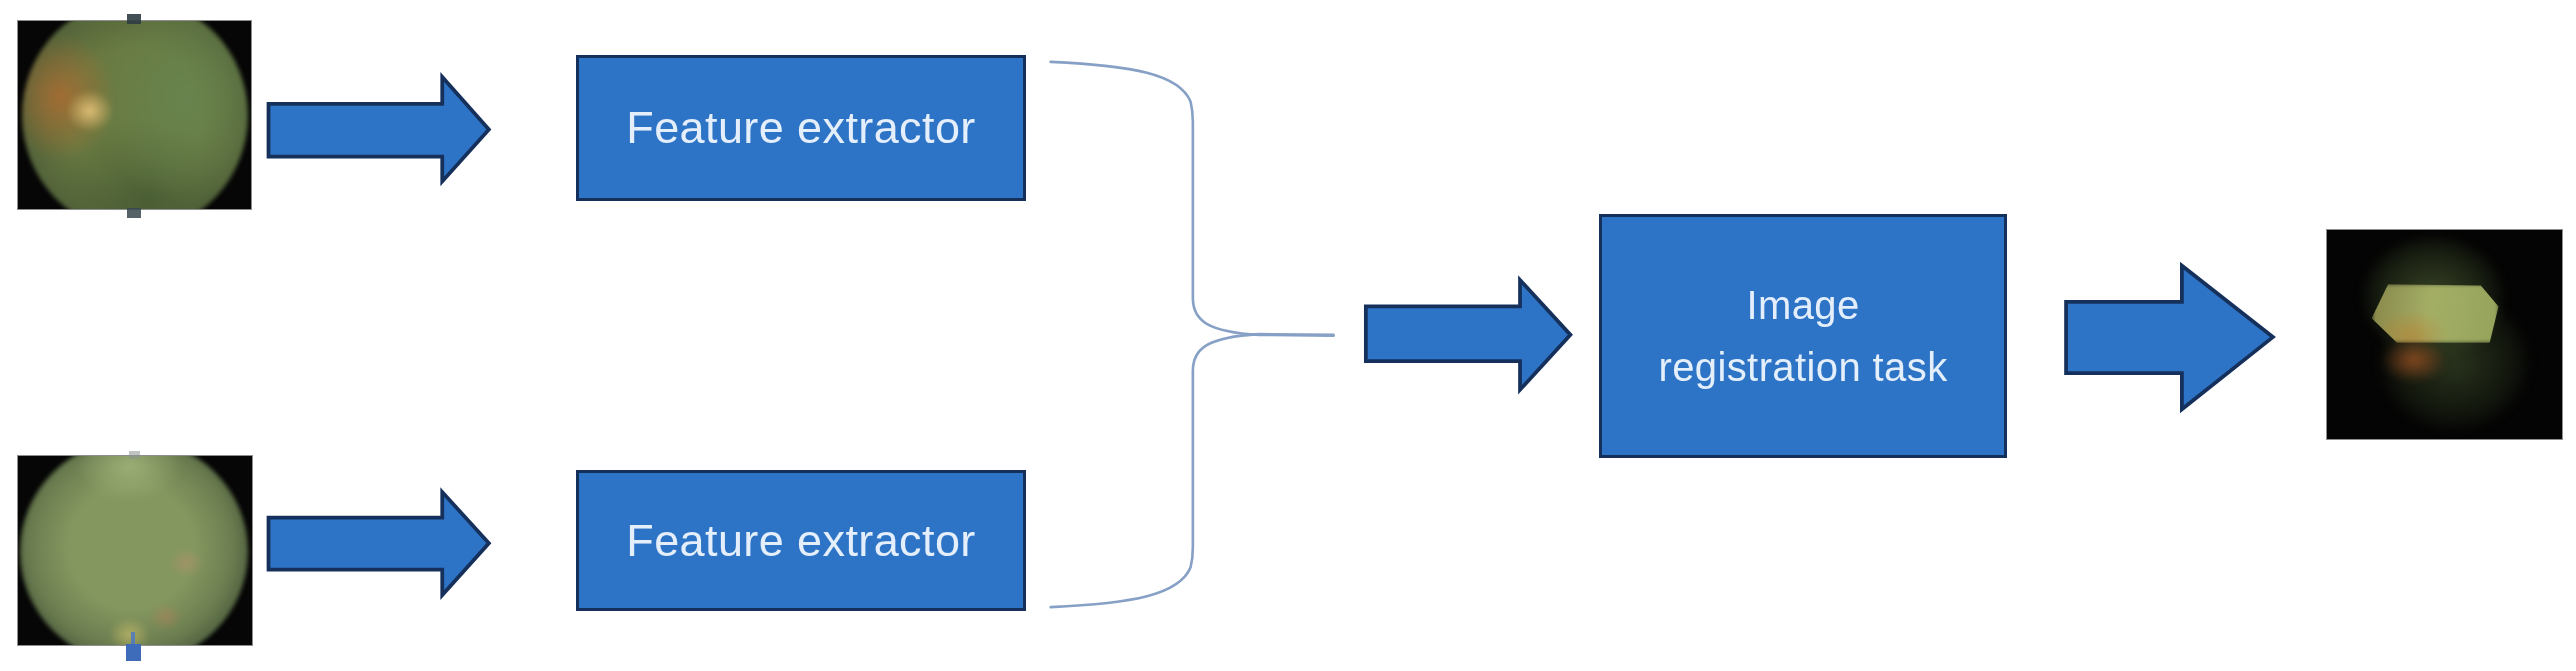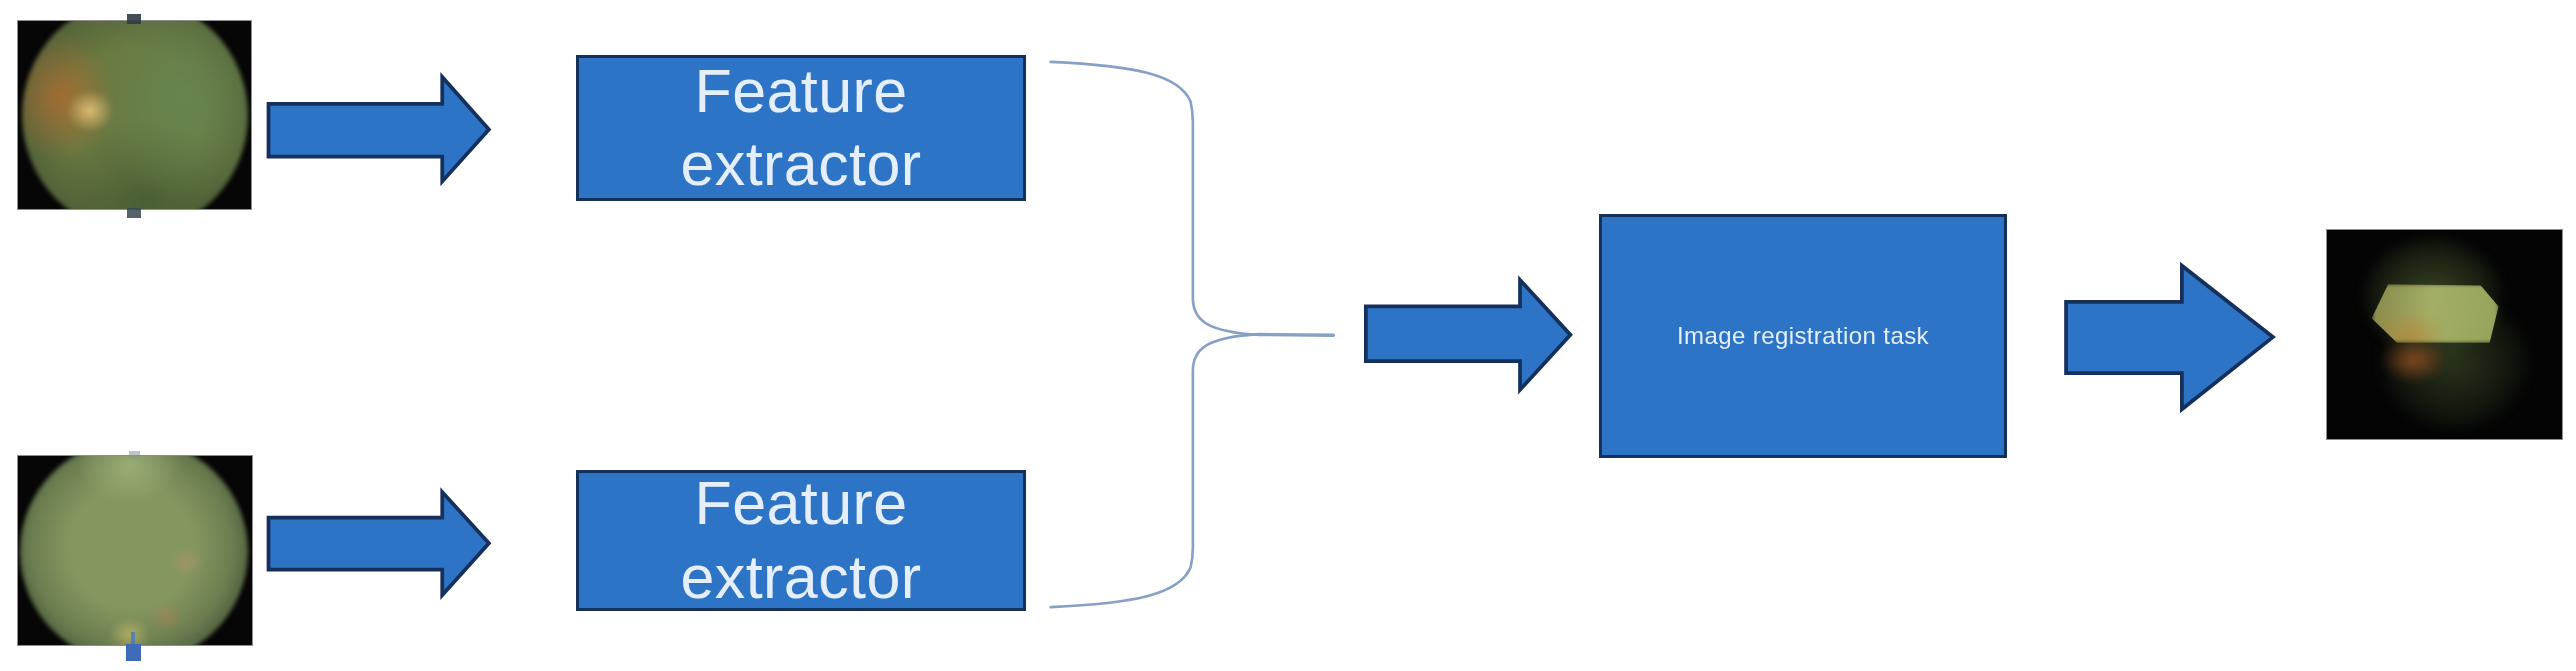--- a/index.html
+++ b/index.html
@@ -24,22 +24,22 @@
   
   .node-box{
     position:absolute;
     background:var(--accent-blue);
     border:3.8px solid var(--accent-border);
     box-sizing:border-box;
     display:flex;align-items:center;justify-content:center;
     text-align:center;
     color:var(--label-text);
   }
-  .node-box .node-label{font-size:61px;line-height:1.2;letter-spacing:0.4px;}
-  #node-irt .node-label{font-size:24px;line-height:1.56;width:301px;}
+  .node-box .node-label{font-size:45px;line-height:1.2;letter-spacing:0.4px;}
+  #node-irt .node-label{font-size:40px;line-height:1.56;width:301px;}
   
   .photo{
     position:absolute;
     background:#060606;
     border:1.5px solid #8e8e8e;
     box-sizing:border-box;
     overflow:hidden;
   }
   .photo .layer{position:absolute;}
   .retina{position:absolute;border-radius:50%;filter:blur(2.3px);}

